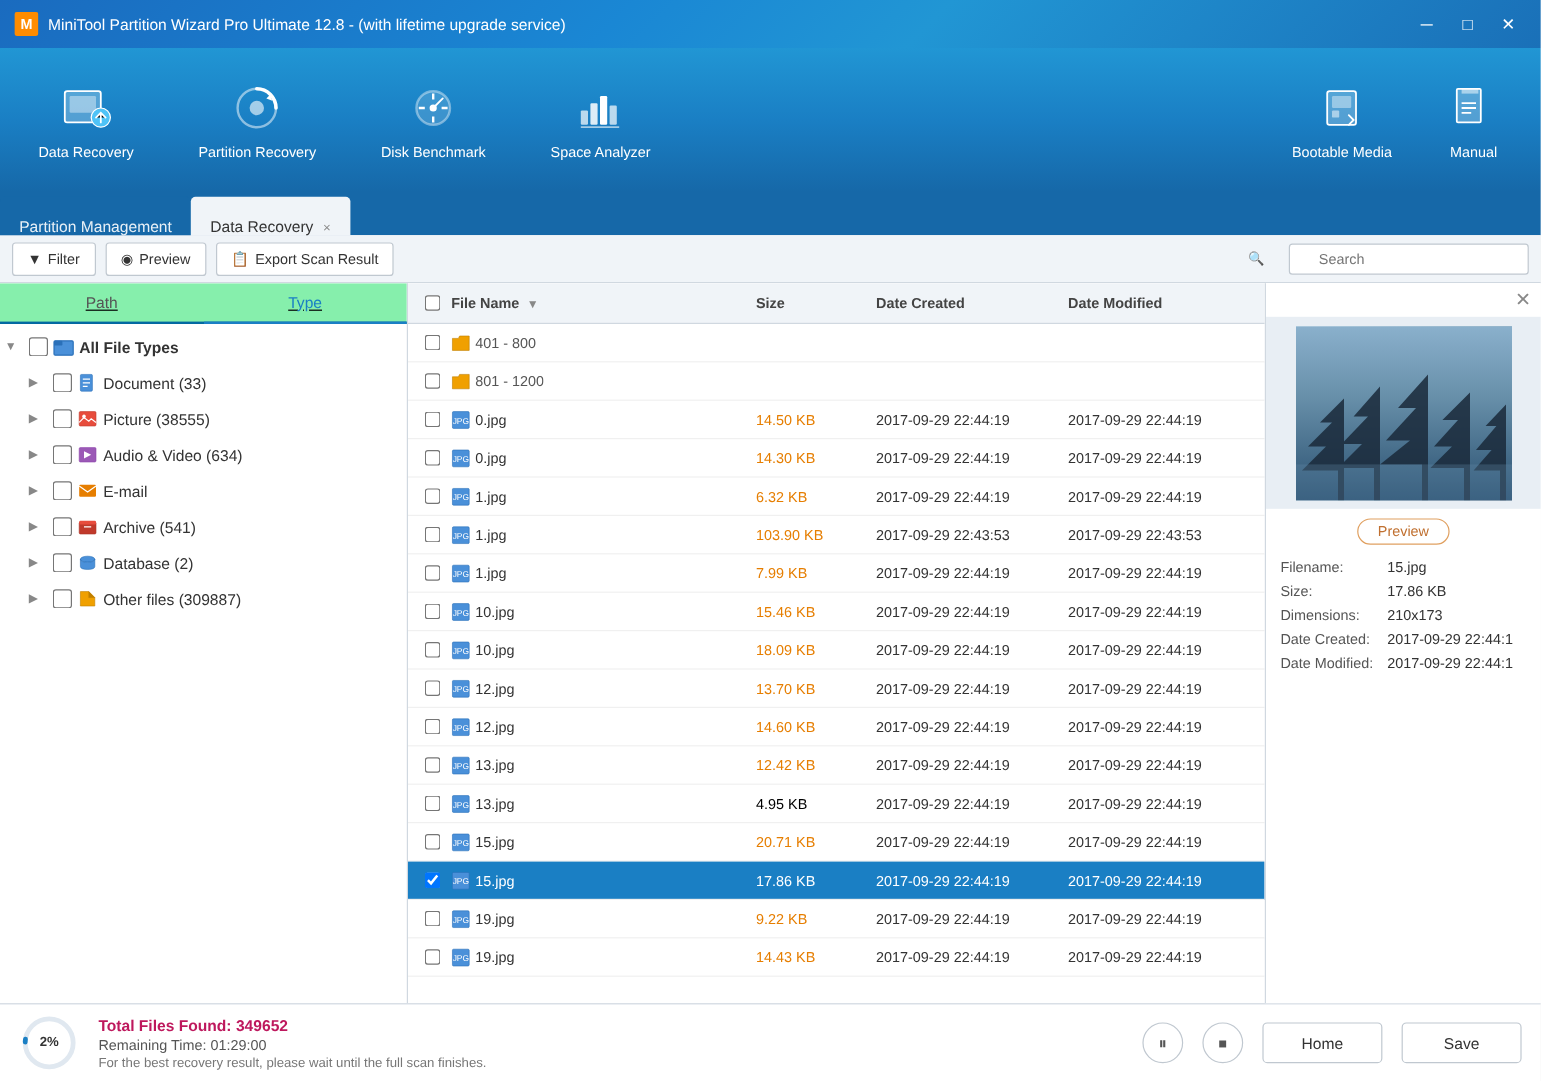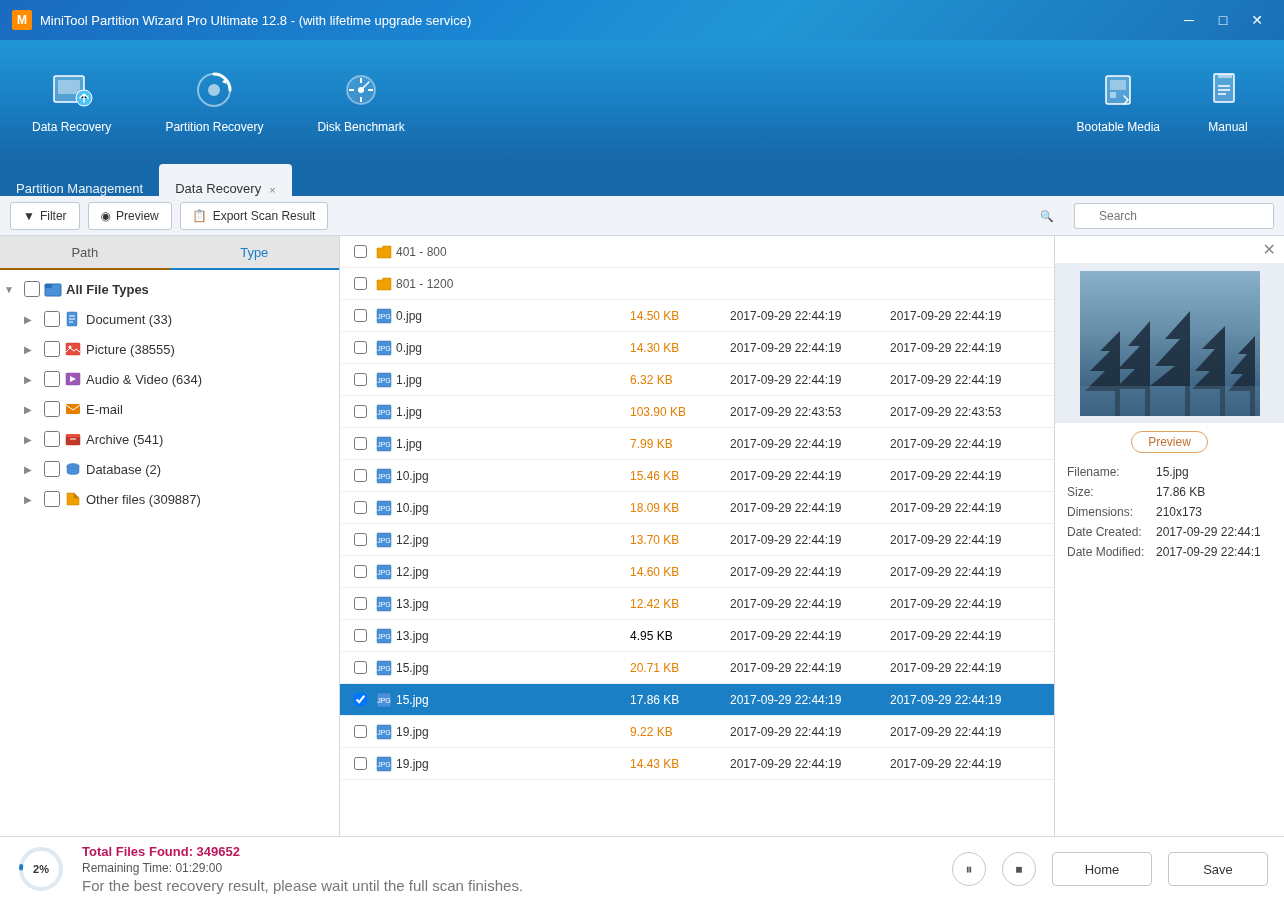--- a/index.html
+++ b/index.html
@@ -121,22 +121,23 @@
     
     #left-panel {
       width: 340px;
       border-right: 1px solid #d0d8e0;
       display: flex;
       flex-direction: column;
       overflow: hidden;
     }
     #panel-tabs {
       display: flex;
-      border-bottom: 2px solid #a16207;
-      background: #e5e5e5;
+      border-bottom: 2px solid #0369a1;
+      background: #86efac;
+      text-decoration: underline;
     }
     .panel-tab {
       flex: 1;
       height: 34px;
       display: flex;
       align-items: center;
       justify-content: center;
       font-size: 13px;
       cursor: pointer;
       color: #555;
@@ -298,21 +299,21 @@
       top: 50%;
       left: 50%;
       transform: translate(-50%, -50%);
       font-size: 11px;
       font-weight: 600;
       color: #333;
     }
     .status-info { flex: 1; }
     .status-files { font-size: 13px; font-weight: 700; color: #be185d; }
     .status-time { font-size: 12px; color: #555; margin-top: 2px; }
-    .status-hint { font-size: 15px; color: #777; margin-top: 2px; }
+    .status-hint { font-size: 11px; color: #777; margin-top: 2px; }
     .status-btn {
       height: 34px;
       width: 100px;
       border: 1px solid #c0c8d0;
       background: white;
       border-radius: 4px;
       font-size: 13px;
       cursor: pointer;
       color: #333;
     }
@@ -383,20 +384,32 @@
         <line x1="34" y1="22" x2="29" y2="22" stroke="white" stroke-width="2"></line>
         <line x1="22" y1="34" x2="22" y2="29" stroke="white" stroke-width="2"></line>
         <line x1="10" y1="22" x2="15" y2="22" stroke="white" stroke-width="2"></line>
         <circle cx="22" cy="22" r="3" fill="white"></circle>
         <line x1="22" y1="22" x2="30" y2="14" stroke="white" stroke-width="1.5" stroke-linecap="round"></line>
       </svg>
     </div>
     <span class="toolbar-label">Disk Benchmark</span>
   </div>
 
+  <div class="toolbar-item">
+    <div class="toolbar-icon">
+      <svg width="44" height="44" viewBox="0 0 44 44">
+        <rect x="6" y="24" width="6" height="12" rx="1" fill="rgba(255,255,255,0.7)"></rect>
+        <rect x="14" y="18" width="6" height="18" rx="1" fill="rgba(255,255,255,0.85)"></rect>
+        <rect x="22" y="12" width="6" height="24" rx="1" fill="white"></rect>
+        <rect x="30" y="20" width="6" height="16" rx="1" fill="rgba(255,255,255,0.7)"></rect>
+        <line x1="6" y1="38" x2="38" y2="38" stroke="rgba(255,255,255,0.6)" stroke-width="1.5"></line>
+      </svg>
+    </div>
+    <span class="toolbar-label">Space Analyzer</span>
+  </div>
 
   <div class="toolbar-right">
     <div class="toolbar-item">
       <div class="toolbar-icon">
         <svg width="44" height="44" viewBox="0 0 44 44">
           <rect x="10" y="8" width="24" height="28" rx="2" fill="rgba(255,255,255,0.25)" stroke="white" stroke-width="1.5"></rect>
           <rect x="14" y="12" width="16" height="10" rx="1" fill="rgba(255,255,255,0.4)"></rect>
           <rect x="14" y="24" width="6" height="6" rx="1" fill="rgba(255,255,255,0.5)"></rect>
           <path d="M28 28l4 4-4 4" stroke="white" stroke-width="1.5" stroke-linecap="round" fill="none"></path>
         </svg>
@@ -555,20 +568,32 @@
               <path d="M2 2 L9 2 L14 7 L14 14 L2 14 Z" fill="#f0a000" stroke="#c08000" stroke-width="0.5"></path>
               <path d="M9 2 L9 7 L14 7" fill="#c08000" stroke="#c08000" stroke-width="0.5"></path>
             </svg>
         </span>
         <span class="item-label">Other files (309887)</span>
       </div>
     </div>
   </div>
 
   <div id="file-panel">
+    <div id="file-header">
+      <div class="col-checkbox">
+        <input type="checkbox" style="">
+      </div>
+      <div>
+        <span>File Name</span>
+        <span class="sort-icon">▼</span>
+      </div>
+      <div>Size</div>
+      <div>Date Created</div>
+      <div>Date Modified</div>
+    </div>
     <div class="file-list" id="file-list-container">
 
     <div class="file-row folder-row">
       <div class="file-checkbox">
         <input type="checkbox" style="">
       </div>
       <div class="file-name-cell">
         <span class="file-icon">
               <svg width="16" height="16" viewBox="0 0 16 16">
                 <path d="M1 4 L6 4 L7 2 L15 2 L15 14 L1 14 Z" fill="#f0a000" stroke="#c08000" stroke-width="0.5"></path>

